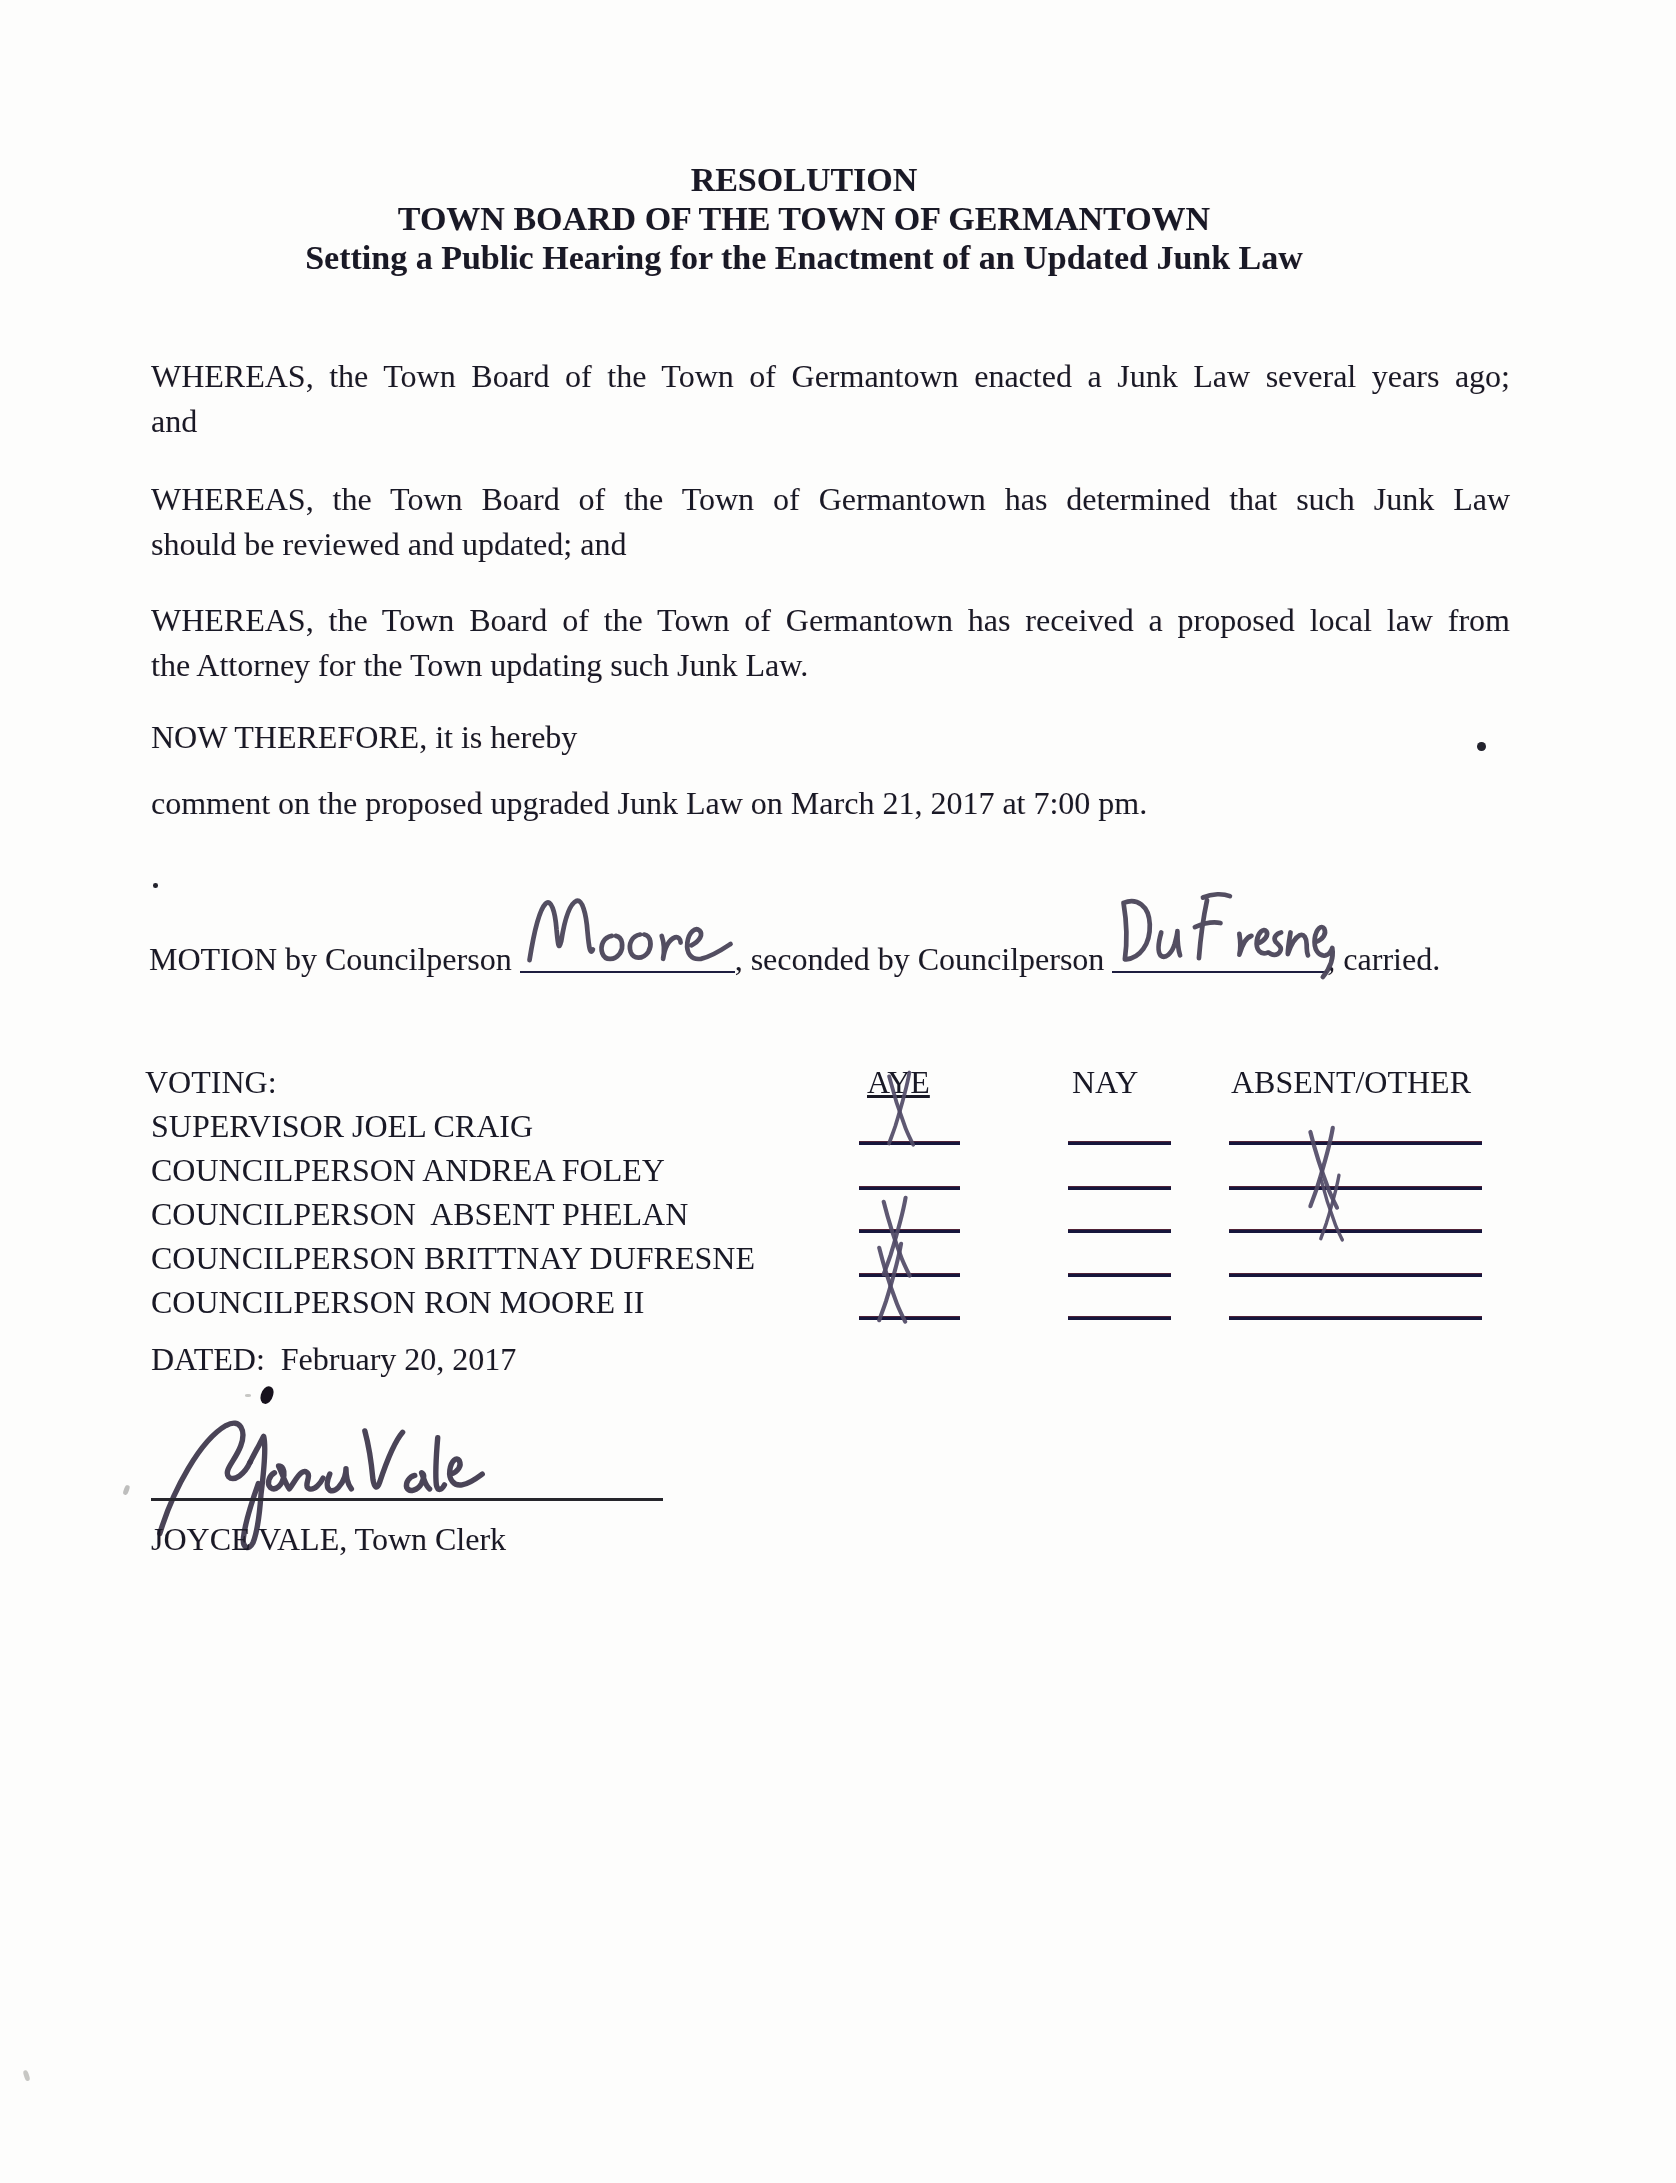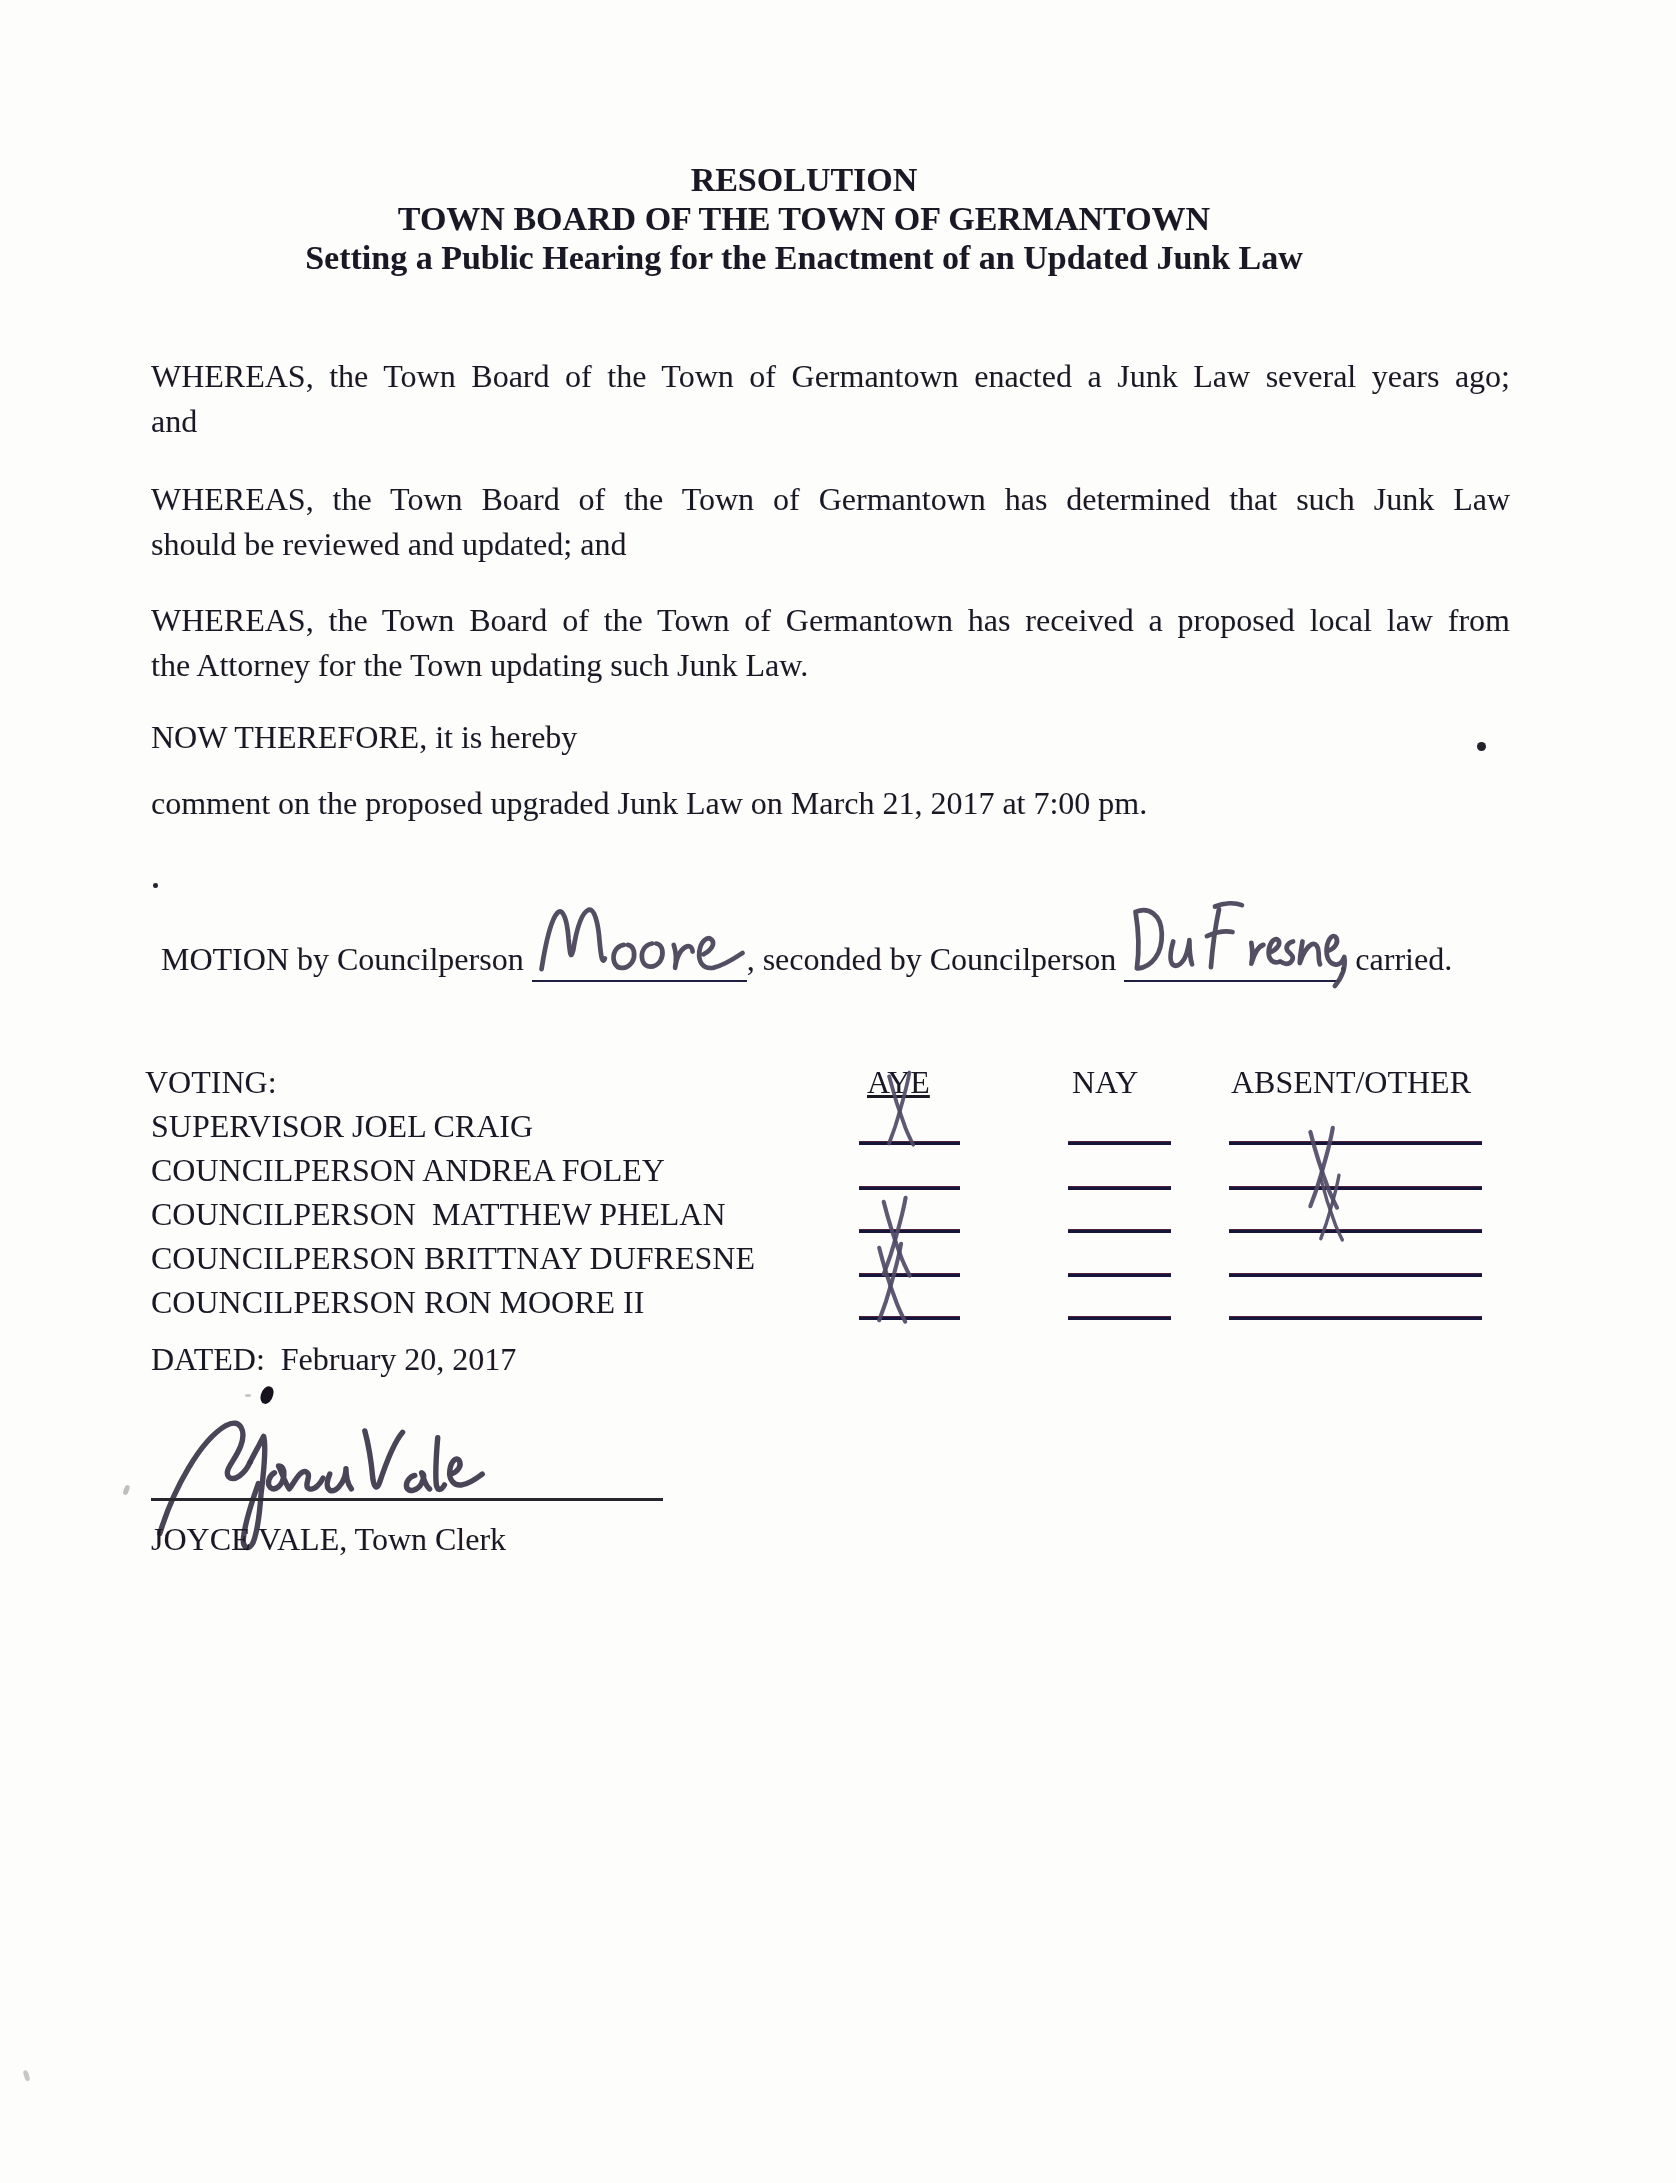--- a/index.html
+++ b/index.html
@@ -23,22 +23,22 @@
     text-align:center;
     font-weight:bold;
     font-size:34px;
     line-height:39px;
   }
   .para{left:151px;width:1359px;}
   .jline{text-align:justify;text-align-last:justify;}
   .lline{text-align:left;}
   .prewrap{white-space:pre-wrap;}
   .motion-row{
-    left:161px;top:937px;width:1420px;
-    display:flex;align-items:flex-end;
+    left:149px;top:937px;width:1420px;
+    display:flex;
     white-space:pre;
   }
   .uline{
     position:relative;
     display:inline-block;
     width:215px;height:34px;
     border-bottom:2.7px solid #1e1e40;
     flex:0 0 auto;
   }
   .uline svg{position:absolute;overflow:visible;}
@@ -121,21 +121,21 @@
     <span>, carried.</span>
   </div>
 
   <div class="vote-head" style="left:145px;top:1063px;">VOTING:</div>
   <div class="vote-head" style="left:867px;top:1063px;text-decoration:underline;">AYE</div>
   <div class="vote-head" style="left:1072px;top:1063px;">NAY</div>
   <div class="vote-head" style="left:1231px;top:1063px;">ABSENT/OTHER</div>
 
   <div class="vote-name prewrap" style="top:1107px;">SUPERVISOR JOEL CRAIG</div>
   <div class="vote-name prewrap" style="top:1151px;">COUNCILPERSON ANDREA FOLEY</div>
-  <div class="vote-name prewrap" style="top:1195px;">COUNCILPERSON  MATTHEW PHELAN</div>
+  <div class="vote-name prewrap" style="top:1195px;">COUNCILPERSON  ABSENT PHELAN</div>
   <div class="vote-name prewrap" style="top:1239px;">COUNCILPERSON BRITTNAY DUFRESNE</div>
   <div class="vote-name prewrap" style="top:1283px;">COUNCILPERSON RON MOORE II</div>
 
   <div id="vote-lines">
       <div class="vote-line" style="left: 859px; top: 1141px; width: 101px;"></div>
       <div class="vote-line" style="left: 1068px; top: 1141px; width: 103px;"></div>
       <div class="vote-line" style="left: 1229px; top: 1141px; width: 253px;"></div>
       <div class="vote-line" style="left: 859px; top: 1186px; width: 101px;"></div>
       <div class="vote-line" style="left: 1068px; top: 1186px; width: 103px;"></div>
       <div class="vote-line" style="left: 1229px; top: 1186px; width: 253px;"></div>

